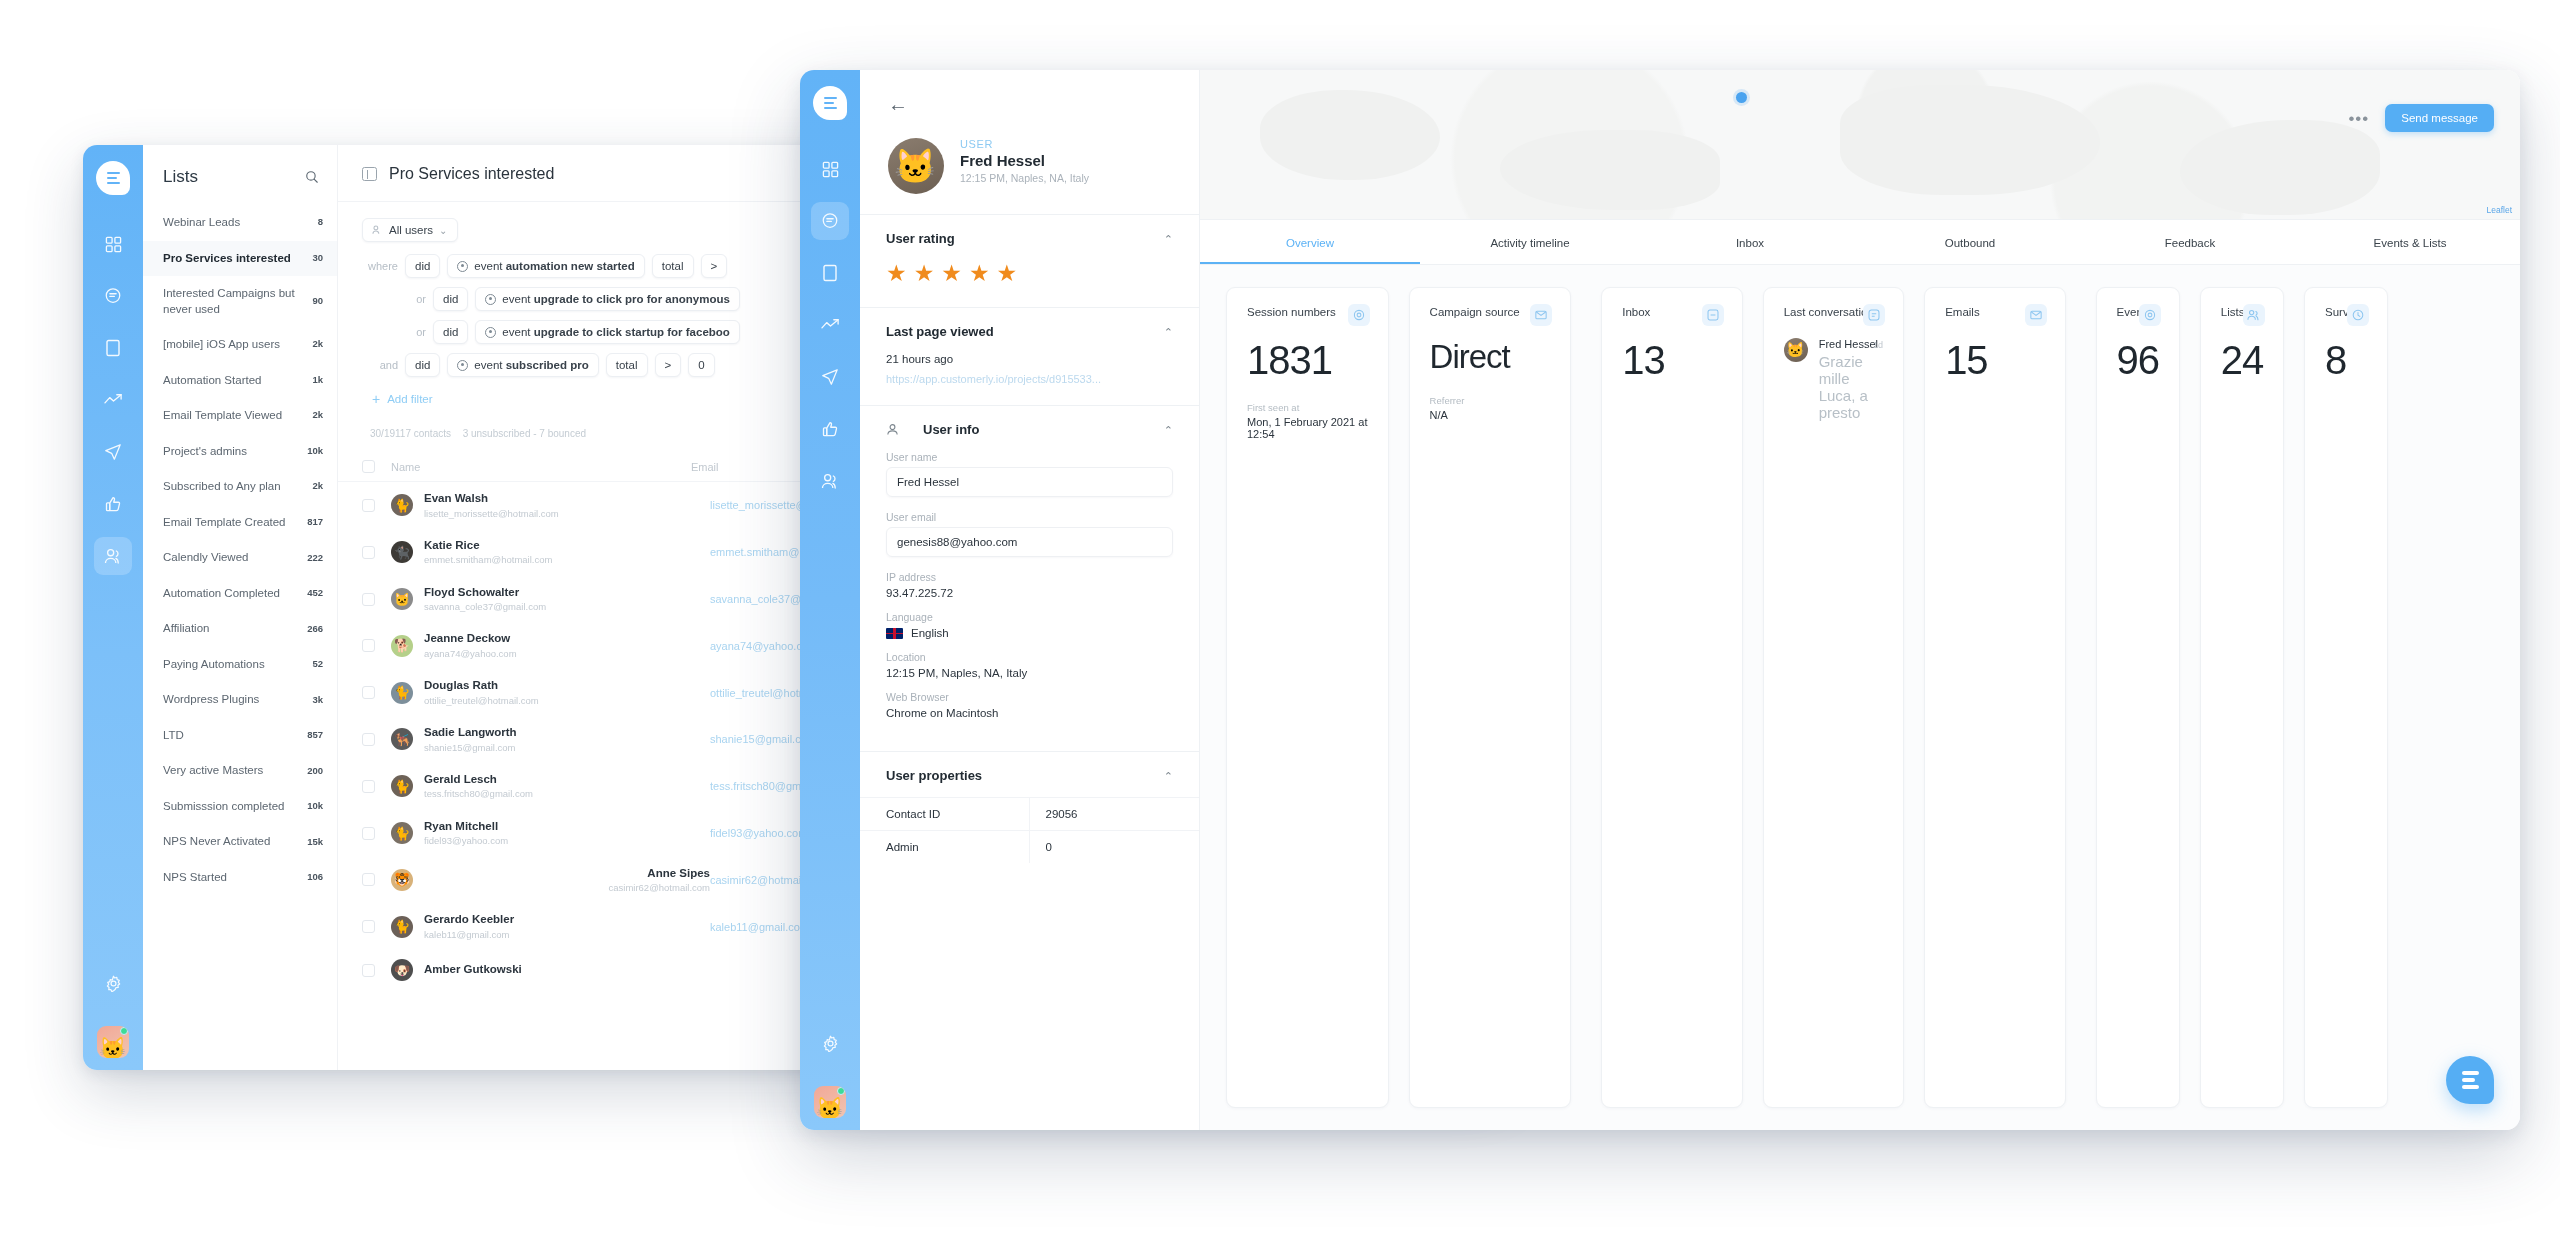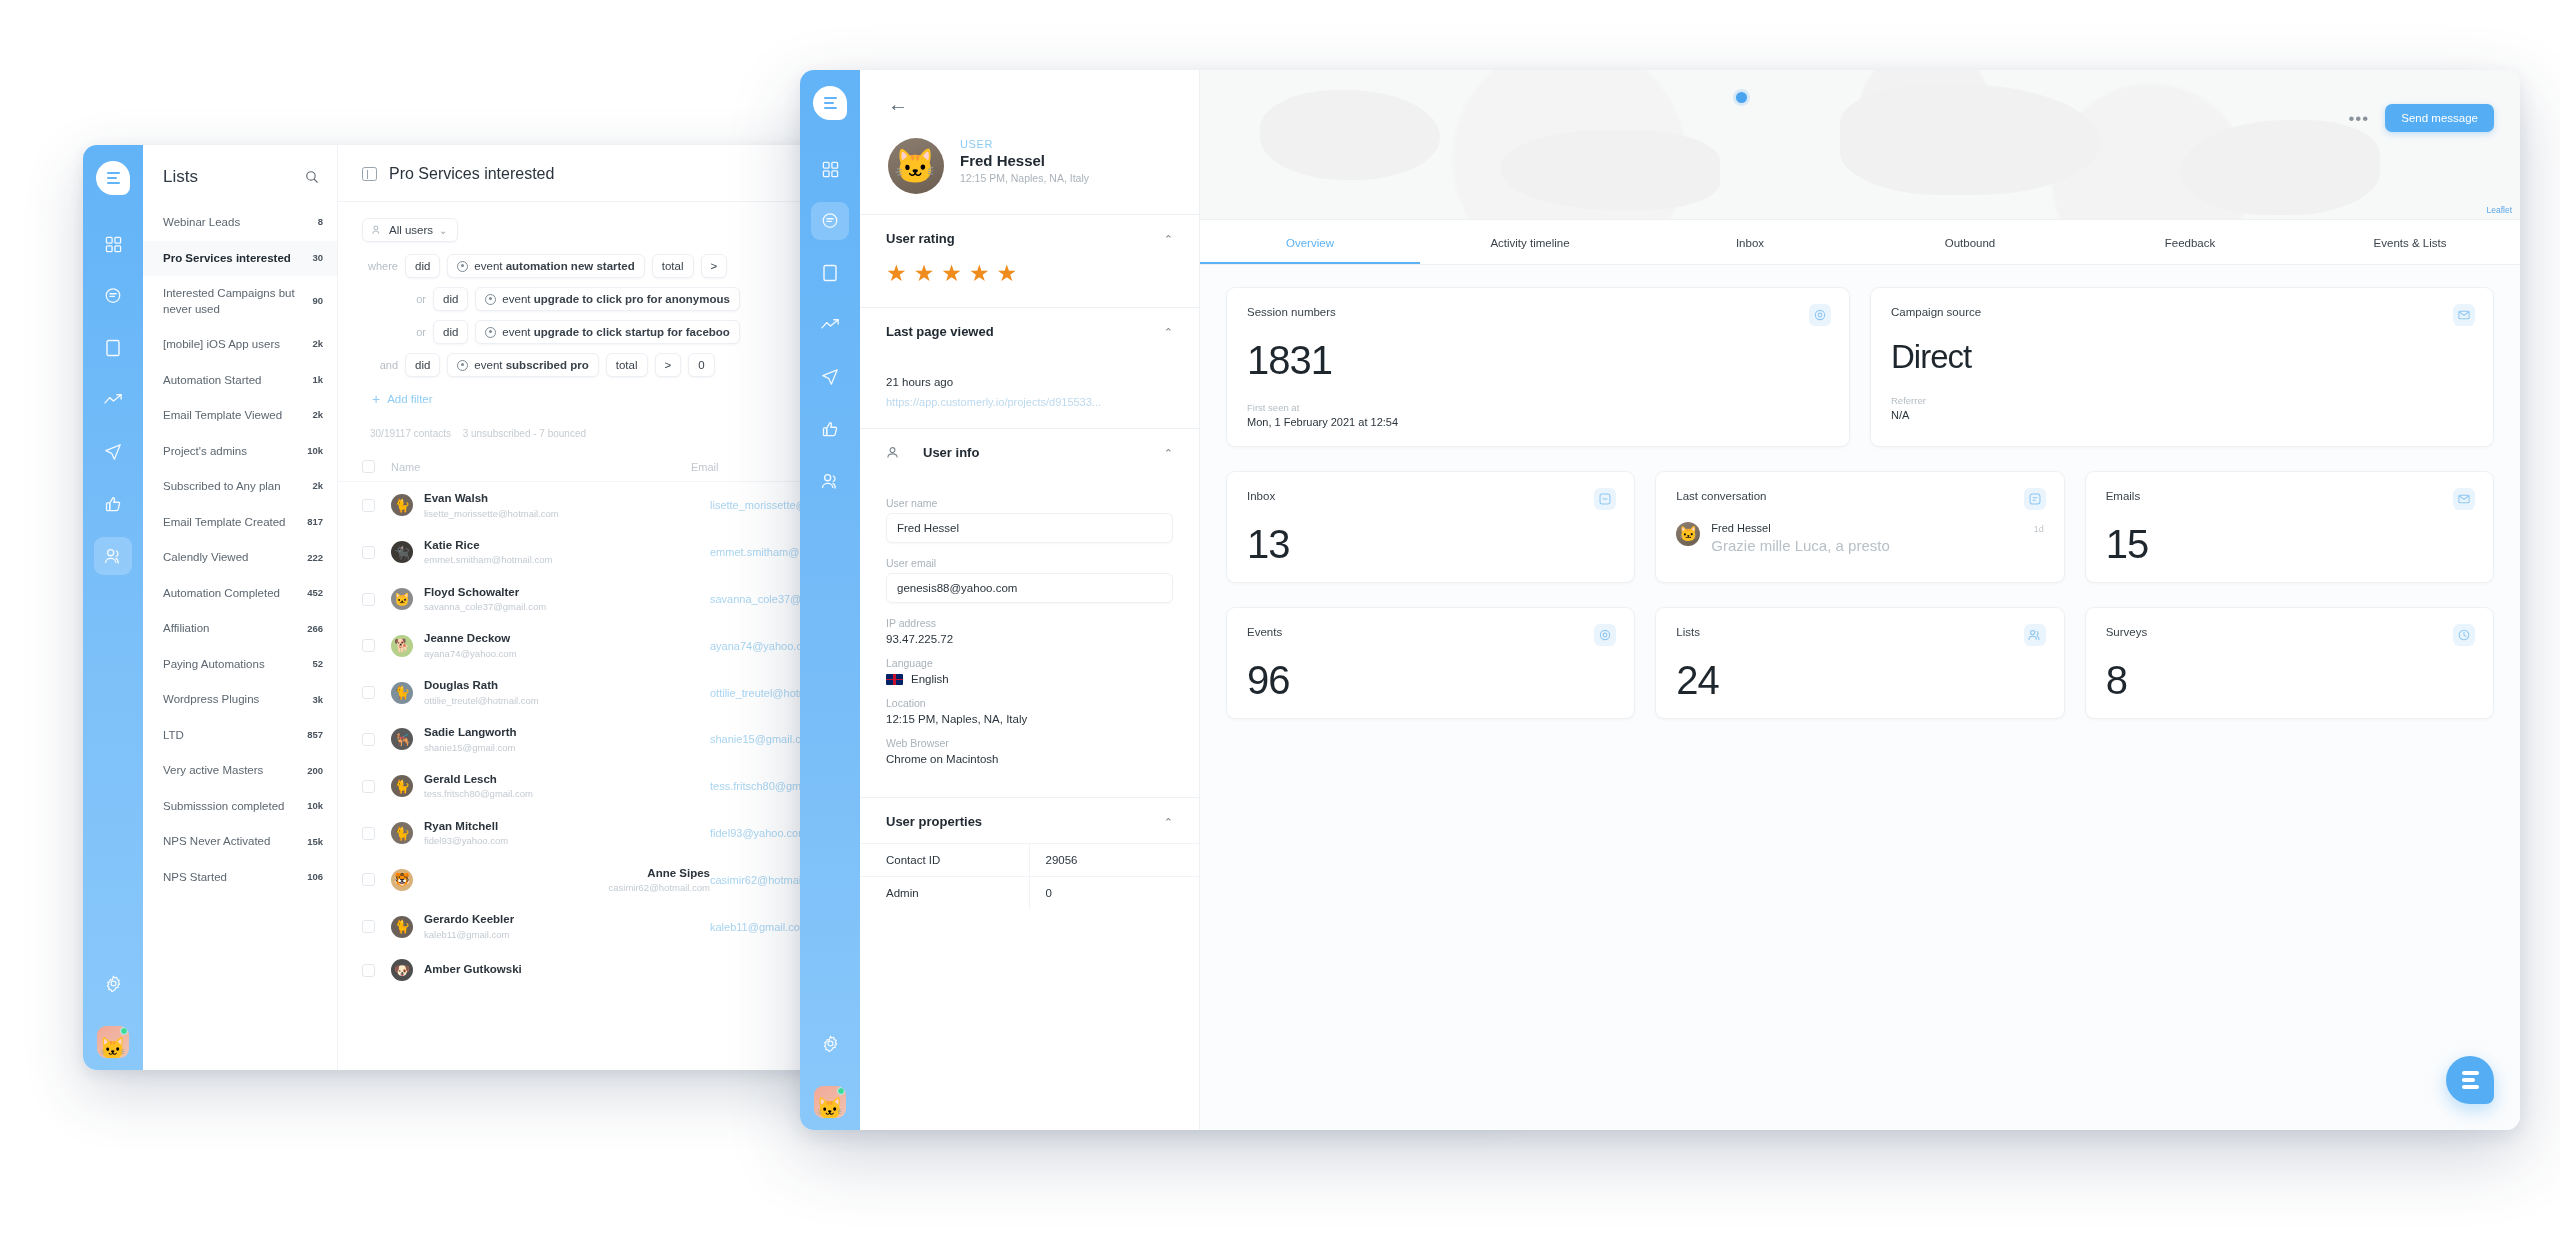--- a/index.html
+++ b/index.html
@@ -166,21 +166,21 @@
   .prof-loc { font-size:10.5px; color:#aab2ba; margin-top:3px;}
 
   .sec { border-top:1px solid #eef1f4; }
   .sec-head { display:flex;align-items:flex-end;justify-content:space-between;
               padding:16px 26px 14px 26px; }
   .sec-head-l { display:flex;align-items:center;gap:24px; }
   .sec-title { font-size:13px; color:#222b33; font-weight:700; }
   .chev { color:#7d878f; font-size:11px; }
   .stars { display:flex; gap:7px; padding: 2px 26px 22px 26px; }
   .star { color:#f08b1d; font-size:23px; line-height:1; }
-  .sec-body { padding: 0 26px 20px 26px; margin-top: 23px; }
+  .sec-body { padding: 0 26px 20px 26px; }
   .muted-sm { font-size:10.5px; color:#a9b1b9; margin-bottom:4px; }
   .val { font-size:11.5px; color:#2b343d; }
   .link { font-size:11px; color:#bcd9ee; }
   .field {
     border:1px solid #eef0f3; border-radius:6px; padding:8px 10px;
     font-size:11.5px; color:#2b343d; margin-bottom:14px;
     box-shadow:0 1px 2px rgba(40,60,90,0.04);
   }
   .kv { margin-bottom: 12px; }
   .flagrow { display:flex; align-items:center; gap:8px; }
@@ -212,21 +212,21 @@
   .dots { color:#8a939b; font-size:17px; letter-spacing:1px; line-height:1;}
   .send-btn { background:#55aef4; color:#fff; border:none; border-radius:7px;
               padding:8px 16px; font-size:11.5px; font-family:inherit;
               box-shadow:0 2px 6px rgba(85,174,244,0.35); }
   .leaflet { position:absolute; right:8px; bottom:4px; font-size:8.5px; color:#5aa6e8;}
 
   .tabs { display:flex; background:#ffffff; border-bottom:1px solid #eef1f4; flex:none;}
   .tab { flex:1; text-align:center; padding:17px 0 15px 0; font-size:11.5px; color:#3a434b; }
   .tab.active { color:#5cb2f5; box-shadow: inset 0 -2px 0 0 #5cb2f5;}
 
-  .cards { padding: 22px 26px; display:flex; flex-direction:column; gap:24px; flex:1; overflow:hidden;}
+  .cards { padding: 22px 26px; display:flex; flex-direction:row; gap:30px; flex:1; overflow:hidden;}
   .card-row { display:flex; gap:20px; }
   .card {
     background:#ffffff; border:1px solid #eef1f4; border-radius:9px;
     padding: 18px 20px; position:relative; flex:1; min-width:0;
     box-shadow:0 1px 3px rgba(40,60,90,0.04);
   }
   .card-title { font-size:11.5px; color:#39424b; }
   .card-ic {
     position:absolute; right:18px; top:16px;
     width:22px;height:22px;border-radius:6px;background:#eaf4fd;

